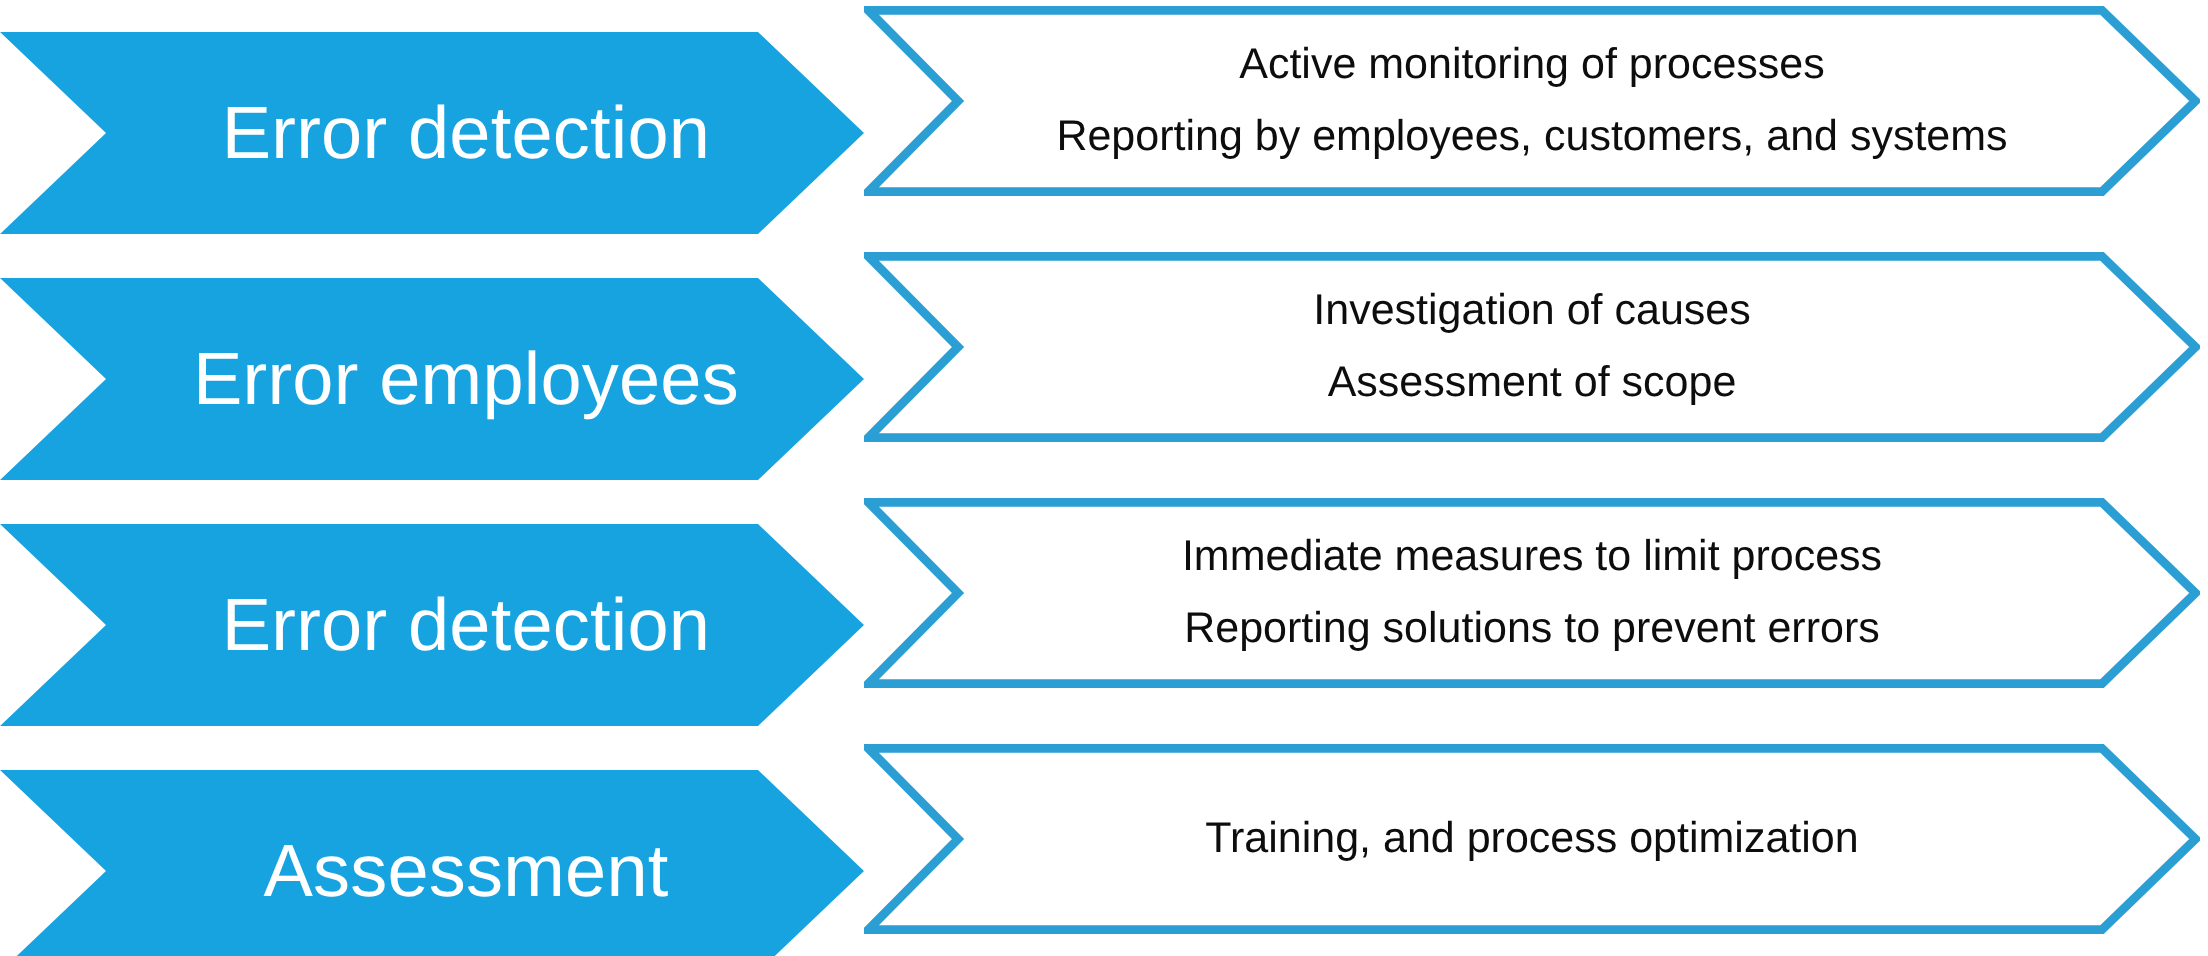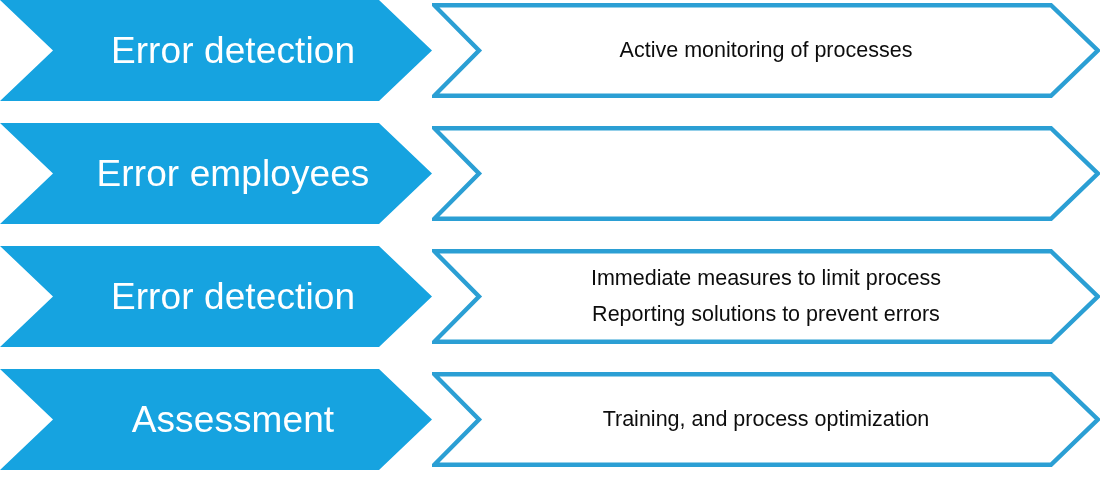--- a/index.html
+++ b/index.html
@@ -25,21 +25,21 @@
     position: absolute;
     left: 0;
     width: 1104px;
     height: 101px;
   }
 
   
   .stage-chevron {
     position: absolute;
     left: 0;
-    top: 0;
+    top: 16px;
     width: 432px;
     height: 101px;
     background: #16A3E0;
     -webkit-clip-path: polygon(0 0, 379px 0, 432px 50.5px, 379px 101px, 0 101px, 53px 50.5px);
     clip-path: polygon(0 0, 379px 0, 432px 50.5px, 379px 101px, 0 101px, 53px 50.5px);
     display: flex;
     align-items: center;
     justify-content: center;
   }
   .stage-label {
@@ -96,32 +96,37 @@
   <div class="row" style="top:0px;">
     <div class="stage-chevron">
       <span class="stage-label">Error detection</span>
     </div>
     <div class="detail-chevron">
       <svg width="668" height="95" viewBox="0 0 668 95" aria-hidden="true">
         <polygon points="2.2,2.2 619,2.2 665.8,47.5 619,92.8 2.2,92.8 47,47.5" fill="#ffffff" stroke="#2B9FD4" stroke-width="4.4" stroke-linejoin="miter"></polygon>
       </svg>
       <div class="detail-text">
         <span class="detail-line">Active monitoring of processes</span>
+        <span class="detail-line">Reporting by employees, customers, and systems</span>
       </div>
     </div>
   </div>
 
   <div class="row" style="top:123px;">
     <div class="stage-chevron">
       <span class="stage-label">Error employees</span>
     </div>
     <div class="detail-chevron">
       <svg width="668" height="95" viewBox="0 0 668 95" aria-hidden="true">
         <polygon points="2.2,2.2 619,2.2 665.8,47.5 619,92.8 2.2,92.8 47,47.5" fill="#ffffff" stroke="#2B9FD4" stroke-width="4.4" stroke-linejoin="miter"></polygon>
       </svg>
+      <div class="detail-text">
+        <span class="detail-line">Investigation of causes</span>
+        <span class="detail-line">Assessment of scope</span>
+      </div>
     </div>
   </div>
 
   <div class="row" style="top:246px;">
     <div class="stage-chevron">
       <span class="stage-label">Error detection</span>
     </div>
     <div class="detail-chevron">
       <svg width="668" height="95" viewBox="0 0 668 95" aria-hidden="true">
         <polygon points="2.2,2.2 619,2.2 665.8,47.5 619,92.8 2.2,92.8 47,47.5" fill="#ffffff" stroke="#2B9FD4" stroke-width="4.4" stroke-linejoin="miter"></polygon>

